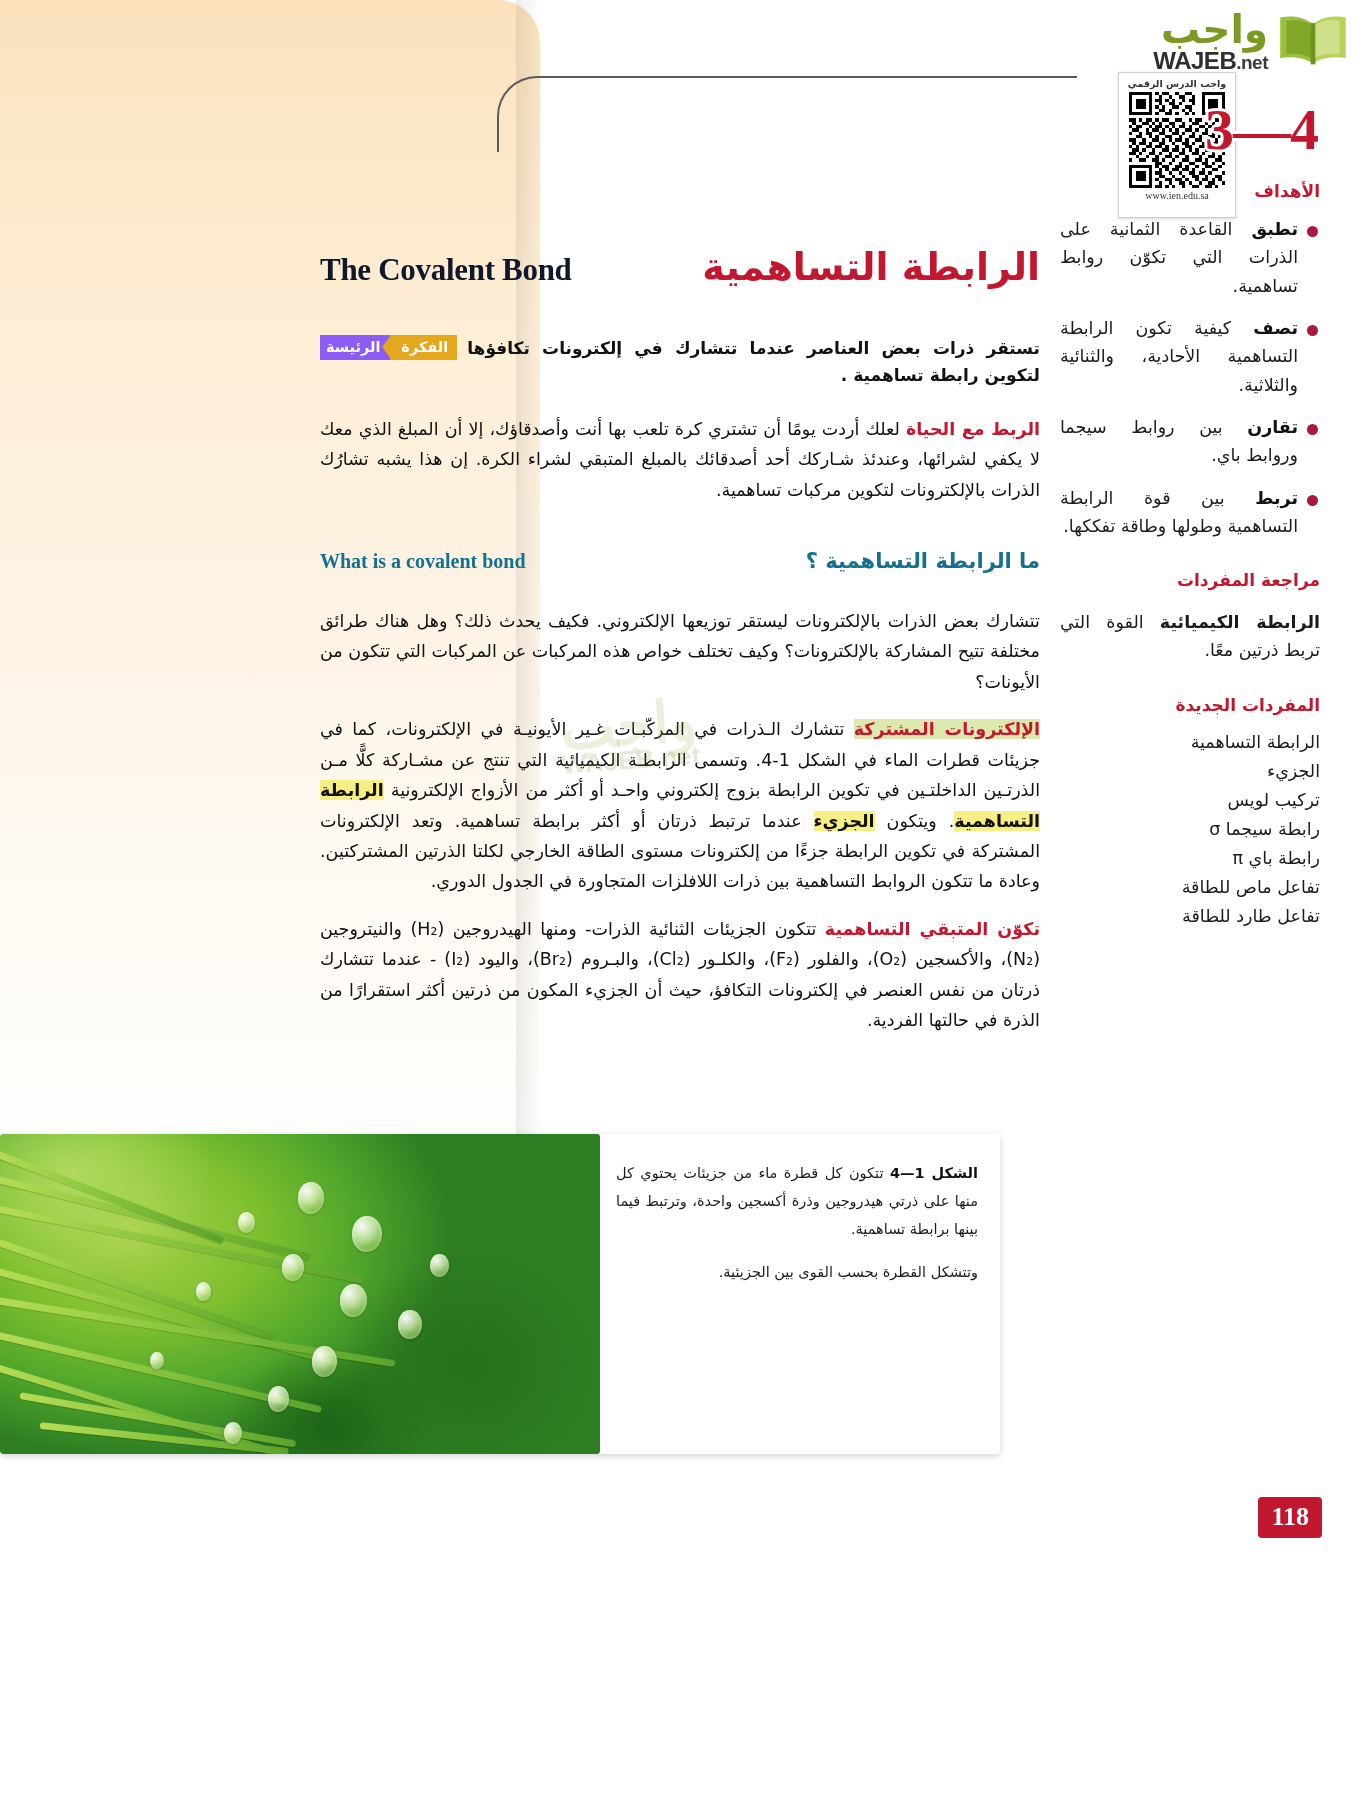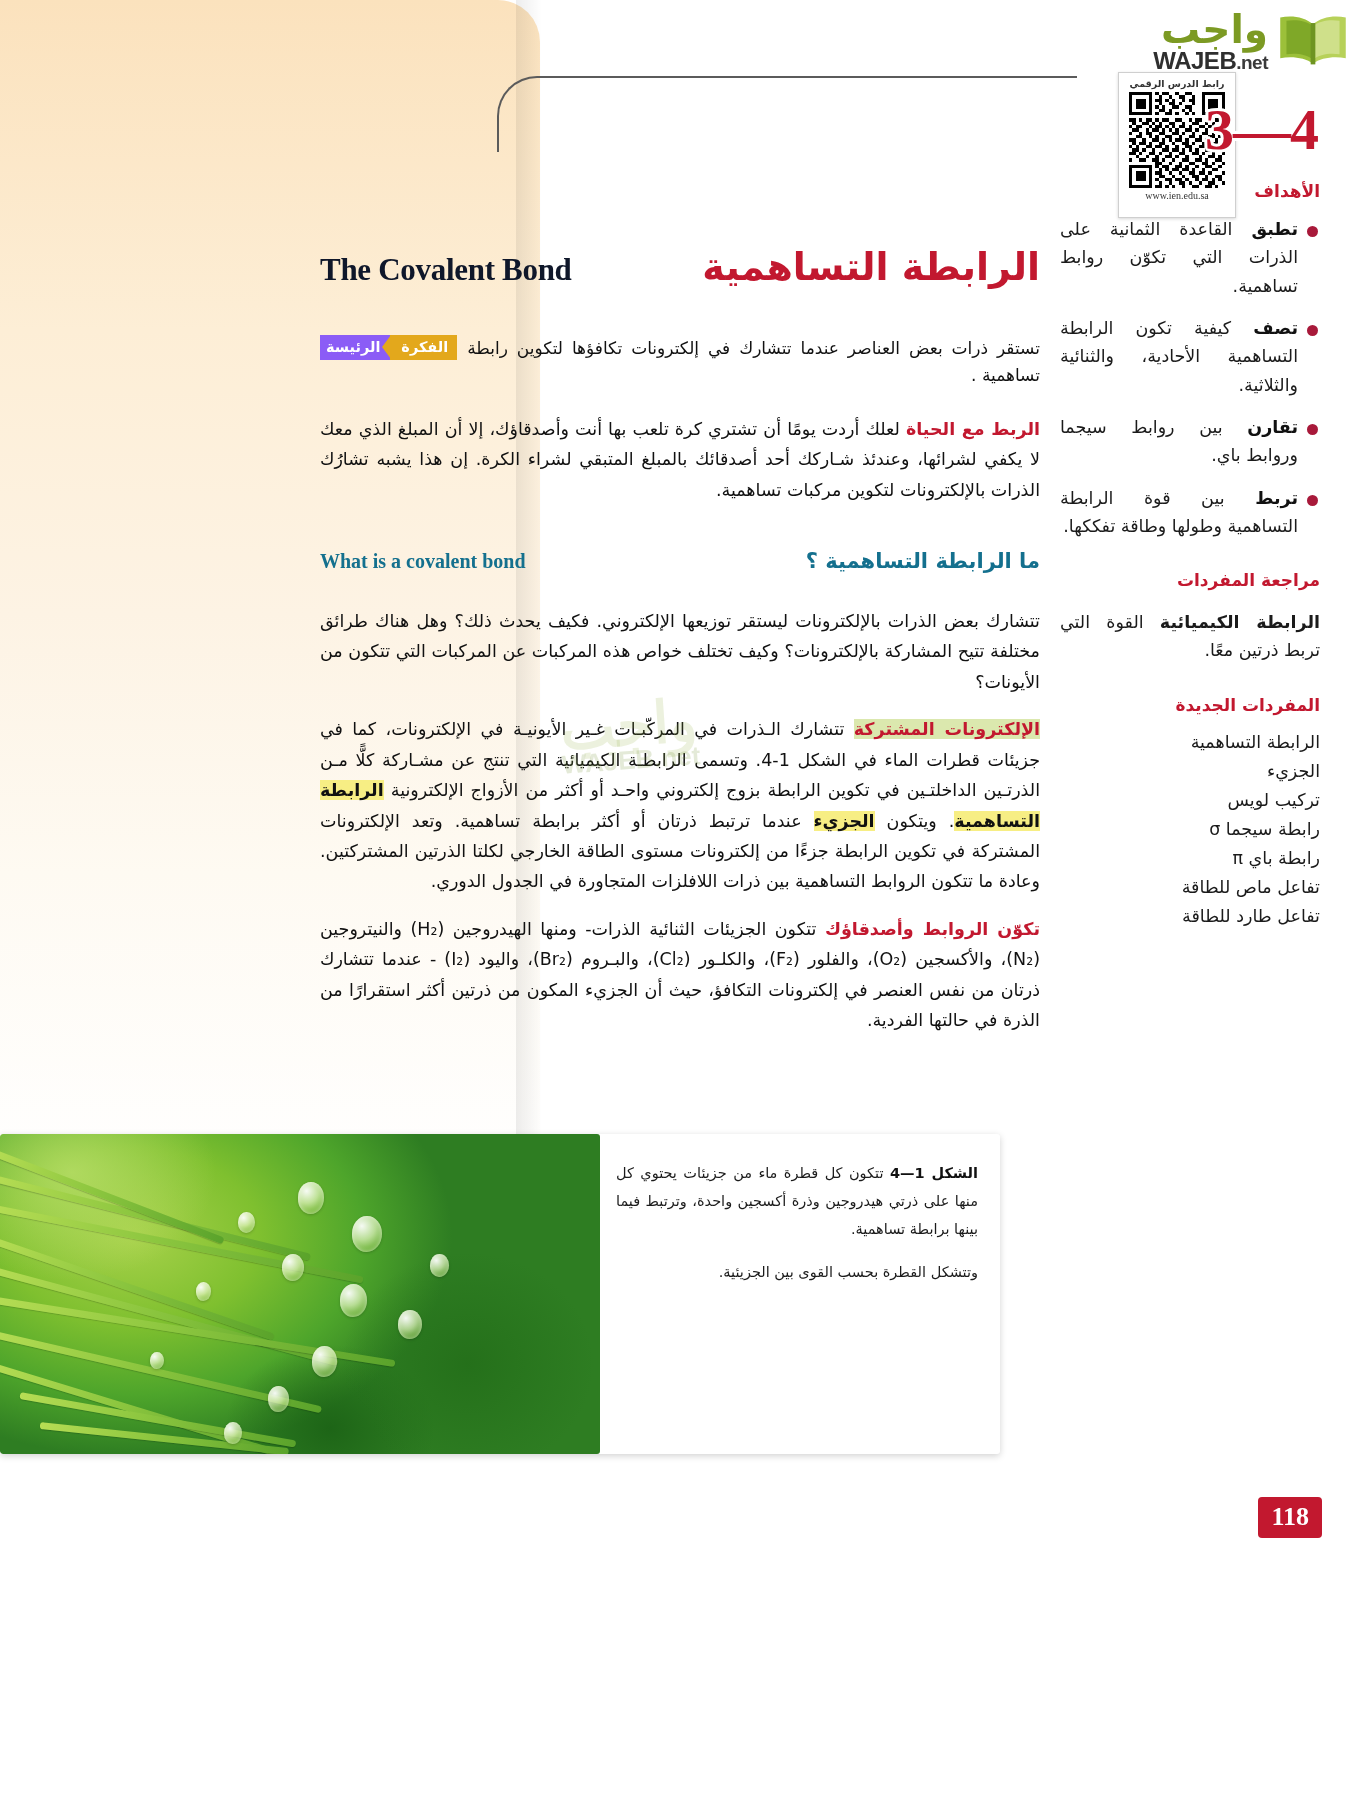--- a/index.html
+++ b/index.html
@@ -183,21 +183,21 @@
     margin-right:-1px;
   }
   .idea-badge .part-b::before {
     content:""; position:absolute; right:-1px; top:0;
     width:0; height:0;
     border-top:12.5px solid transparent;
     border-bottom:12.5px solid transparent;
     border-right:9px solid #e3a81c;
   }
   .idea-text {
-    font-size:17px; font-weight:normal; color:#111;
+    font-size:17px; font-weight:bold; color:#111;
     line-height:1.62; text-align:justify; text-align-last:right;
     flex:1;
   }
 
   .para {
     font-size:17.5px; line-height:1.74; color:#111;
     text-align:justify; text-align-last:right;
     margin:0 0 17px 0;
   }
   .lead-red { color:#c2182f; font-weight:bold; }
@@ -302,21 +302,21 @@
       <path d="M50 14 C58 7, 72 5, 84 7 L84 50 C72 48, 58 50, 50 57 Z" fill="#cfe08a"></path>
       <rect x="47" y="10" width="6" height="53" fill="#6e9421"></rect>
     </svg>
     <div class="logo-text">
       <div class="logo-ar">واجب</div>
       <div class="logo-en"><span>WAJEB</span><span class="net">.net</span></div>
     </div>
   </div>
 
   <div class="qr-card">
-    <div class="qr-title">رابط الدرس الرقمي</div>
+    <div class="qr-title">واجب الدرس الرقمي</div>
     <svg class="qr-img" viewBox="0 0 29 29" shape-rendering="crispEdges">
       <rect width="29" height="29" fill="#fff"></rect>
       <g fill="#000">
         <rect x="0" y="0" width="7" height="1"></rect>
           <rect x="0" y="6" width="7" height="1"></rect>
         <rect x="0" y="0" width="1" height="7"></rect>
           <rect x="6" y="0" width="1" height="7"></rect>
         <rect x="2" y="2" width="3" height="3"></rect>
         <rect x="22" y="0" width="7" height="1"></rect>
           <rect x="22" y="6" width="7" height="1"></rect>
@@ -607,21 +607,21 @@
       <h2 class="sub-en">What is a covalent bond</h2>
     </div>
 
     <p class="para">تتشارك بعض الذرات بالإلكترونات ليستقر توزيعها الإلكتروني. فكيف يحدث ذلك؟ وهل هناك طرائق مختلفة تتيح المشاركة بالإلكترونات؟ وكيف تختلف خواص هذه المركبات عن المركبات التي تتكون من الأيونات؟</p>
 
     <p class="para">
       <span class="lead-red hl-green">الإلكترونات المشتركة</span><span> تتشارك الـذرات في المركّبـات غـير الأيونيـة في الإلكترونات، كما في جزيئات قطرات الماء في الشكل 1-4. وتسمى الرابطـة الكيميائية التي تنتج عن مشـاركة كلًّا مـن الذرتـين الداخلتـين في تكوين الرابطة بزوج إلكتروني واحـد أو أكثر من الأزواج الإلكترونية </span><span class="hl-yellow">الرابطة التساهمية</span><span>. ويتكون </span><span class="hl-yellow">الجزيء</span><span> عندما ترتبط ذرتان أو أكثر برابطة تساهمية. وتعد الإلكترونات المشتركة في تكوين الرابطة جزءًا من إلكترونات مستوى الطاقة الخارجي لكلتا الذرتين المشتركتين. وعادة ما تتكون الروابط التساهمية بين ذرات اللافلزات المتجاورة في الجدول الدوري.</span>
     </p>
 
     <p class="para">
-      <span class="lead-red">تكوّن الروابط وأصدقاؤك</span><span> تتكون الجزيئات الثنائية الذرات- ومنها الهيدروجين (H₂) والنيتروجين (N₂)، والأكسجين (O₂)، والفلور (F₂)، والكلـور (Cl₂)، والبـروم (Br₂)، واليود (I₂) - عندما تتشارك ذرتان من نفس العنصر في إلكترونات التكافؤ، حيث أن الجزيء المكون من ذرتين أكثر استقرارًا من الذرة في حالتها الفردية.</span>
+      <span class="lead-red">تكوّن المتبقي التساهمية</span><span> تتكون الجزيئات الثنائية الذرات- ومنها الهيدروجين (H₂) والنيتروجين (N₂)، والأكسجين (O₂)، والفلور (F₂)، والكلـور (Cl₂)، والبـروم (Br₂)، واليود (I₂) - عندما تتشارك ذرتان من نفس العنصر في إلكترونات التكافؤ، حيث أن الجزيء المكون من ذرتين أكثر استقرارًا من الذرة في حالتها الفردية.</span>
     </p>
 
   </main>
 
   <div class="watermark">
     <span>واجب</span>
     <span class="sm">WAJEB.net</span>
   </div>
 
   <figure class="figure">

